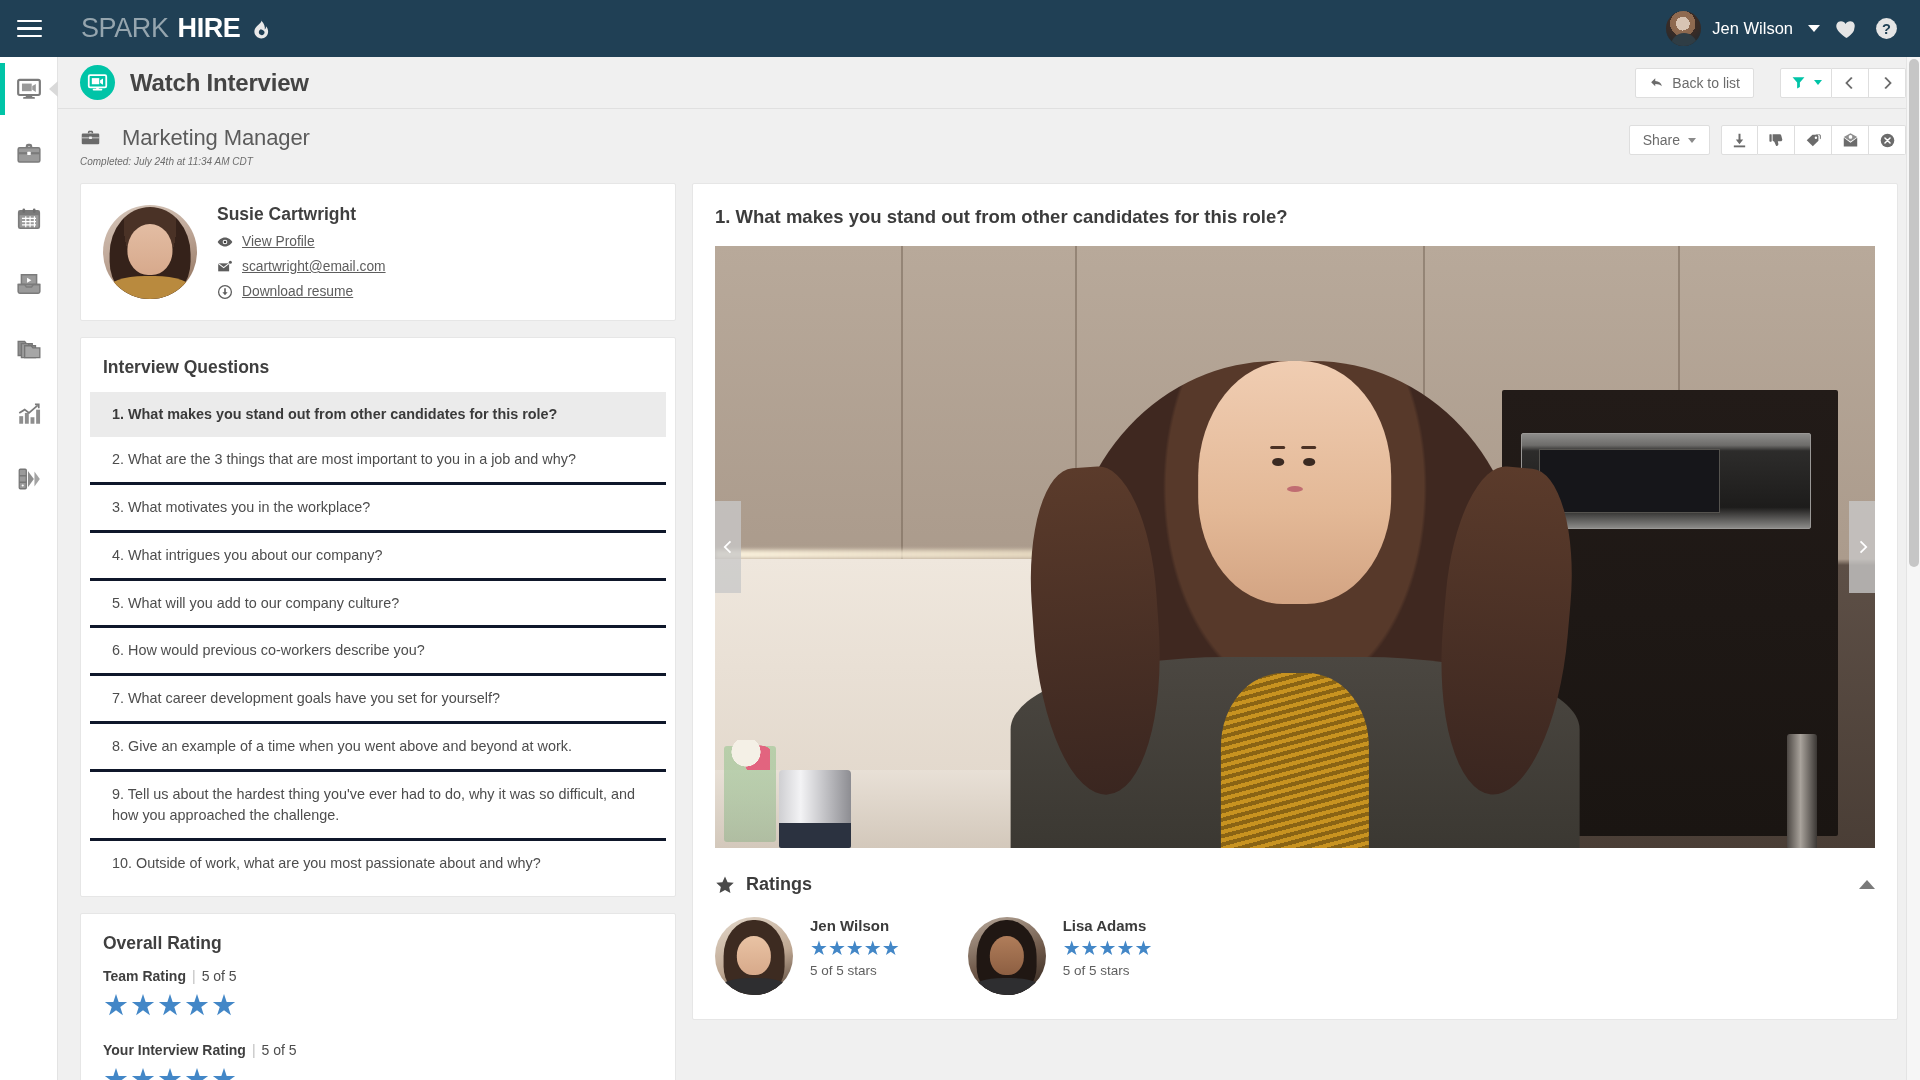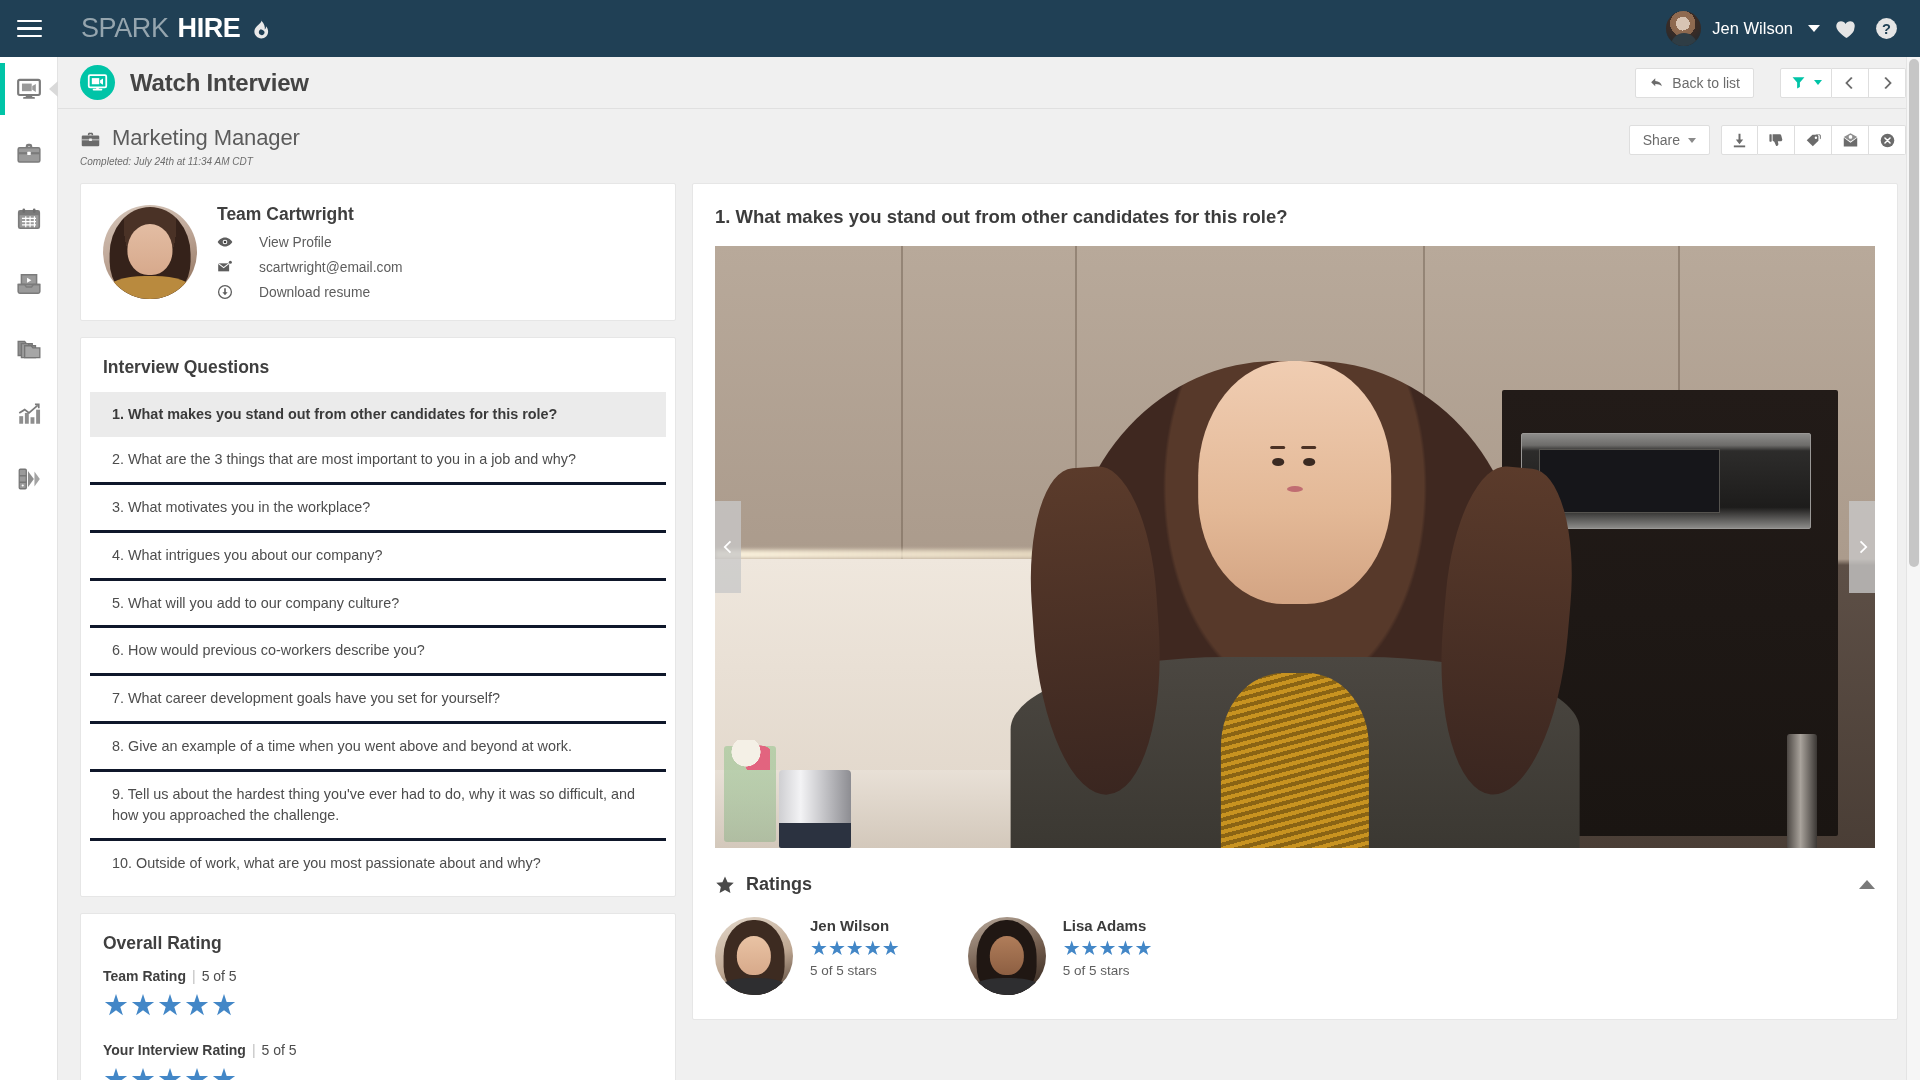--- a/index.html
+++ b/index.html
@@ -135,21 +135,21 @@
   .btn-group .btn:first-child { border-left-width: 1px; border-radius: 2px 0 0 2px; }
   .btn-group .btn:last-child { border-radius: 0 2px 2px 0; }
   .btn-sq { width: 37px; padding: 0; }
 
   
   .job-bar {
     padding: 16px 14px 16px 22px;
     display: flex; align-items: flex-start;
     background: #f0f0f0;
   }
-  .job-title-row { display: flex; align-items: flex-end; gap: 11px; }
+  .job-title-row { display: flex; align-items: center; gap: 21px; }
   .job-title { font-size: 22px; color: #5b5b5b; font-weight: 400; letter-spacing: -0.1px; }
   .job-completed { font-size: 10px; color: #6d6d6d; margin-top: 5px; font-style: italic; }
   .job-actions { margin-left: auto; display: flex; align-items: center; gap: 11px; }
 
   
   .content {
     display: flex; gap: 16px;
     padding: 0 22px 0 22px;
     align-items: flex-start;
   }
@@ -179,22 +179,22 @@
     width: 48%; height: 55%; border-radius: 50% 50% 46% 46%;
     background: linear-gradient(180deg, #e3bda3 0%, #d7a98c 100%);
   }
   .cand-photo .body {
     position: absolute; left: 50%; bottom: -10%; transform: translateX(-50%);
     width: 92%; height: 34%; border-radius: 44% 44% 0 0;
     background: #b98a3e;
   }
   .cand-name { font-size: 17.5px; font-weight: 700; color: #3f3f3f; margin-bottom: 9px; }
   .cand-line {
-    display: flex; align-items: center; gap: 26px;
-    font-size: 13.8px; color: #5d5d5d; margin-top: 9px; cursor: pointer;
+    display: flex; align-items: flex-start; gap: 9px;
+    font-size: 13.8px; color: #5d5d5d; margin-top: 9px; cursor: pointer; text-decoration: underline;
   }
 
   
   .card-head {
     font-size: 17.5px; font-weight: 700; color: #3f3f3f;
     padding: 19px 22px 14px 22px;
   }
   .q-list { padding: 0 0 10px 0; }
   .q-item {
     padding: 12px 22px;
@@ -622,21 +622,21 @@
 
     <div class="col-left">
 
       <div class="card cand-card">
         <div class="cand-photo">
           <div class="hair"></div>
             <div class="face"></div>
             <div class="body"></div>
         </div>
         <div>
-          <div class="cand-name">Team Cartwright</div>
+          <div class="cand-name">Susie Cartwright</div>
 
           <div class="cand-line">
             <svg width="16" height="16" viewBox="0 0 24 24">
               <path d="M12 5.2C6.8 5.2 2.6 9 1 12c1.6 3 5.8 6.8 11 6.8S21.4 15 23 12c-1.6-3-5.8-6.8-11-6.8z" fill="#5d5d5d"></path>
               <circle cx="12" cy="12" r="3.5" fill="#ffffff"></circle>
               <circle cx="12" cy="12" r="2" fill="#3d3d3d"></circle>
             </svg>
             <span>View Profile</span>
           </div>
 

